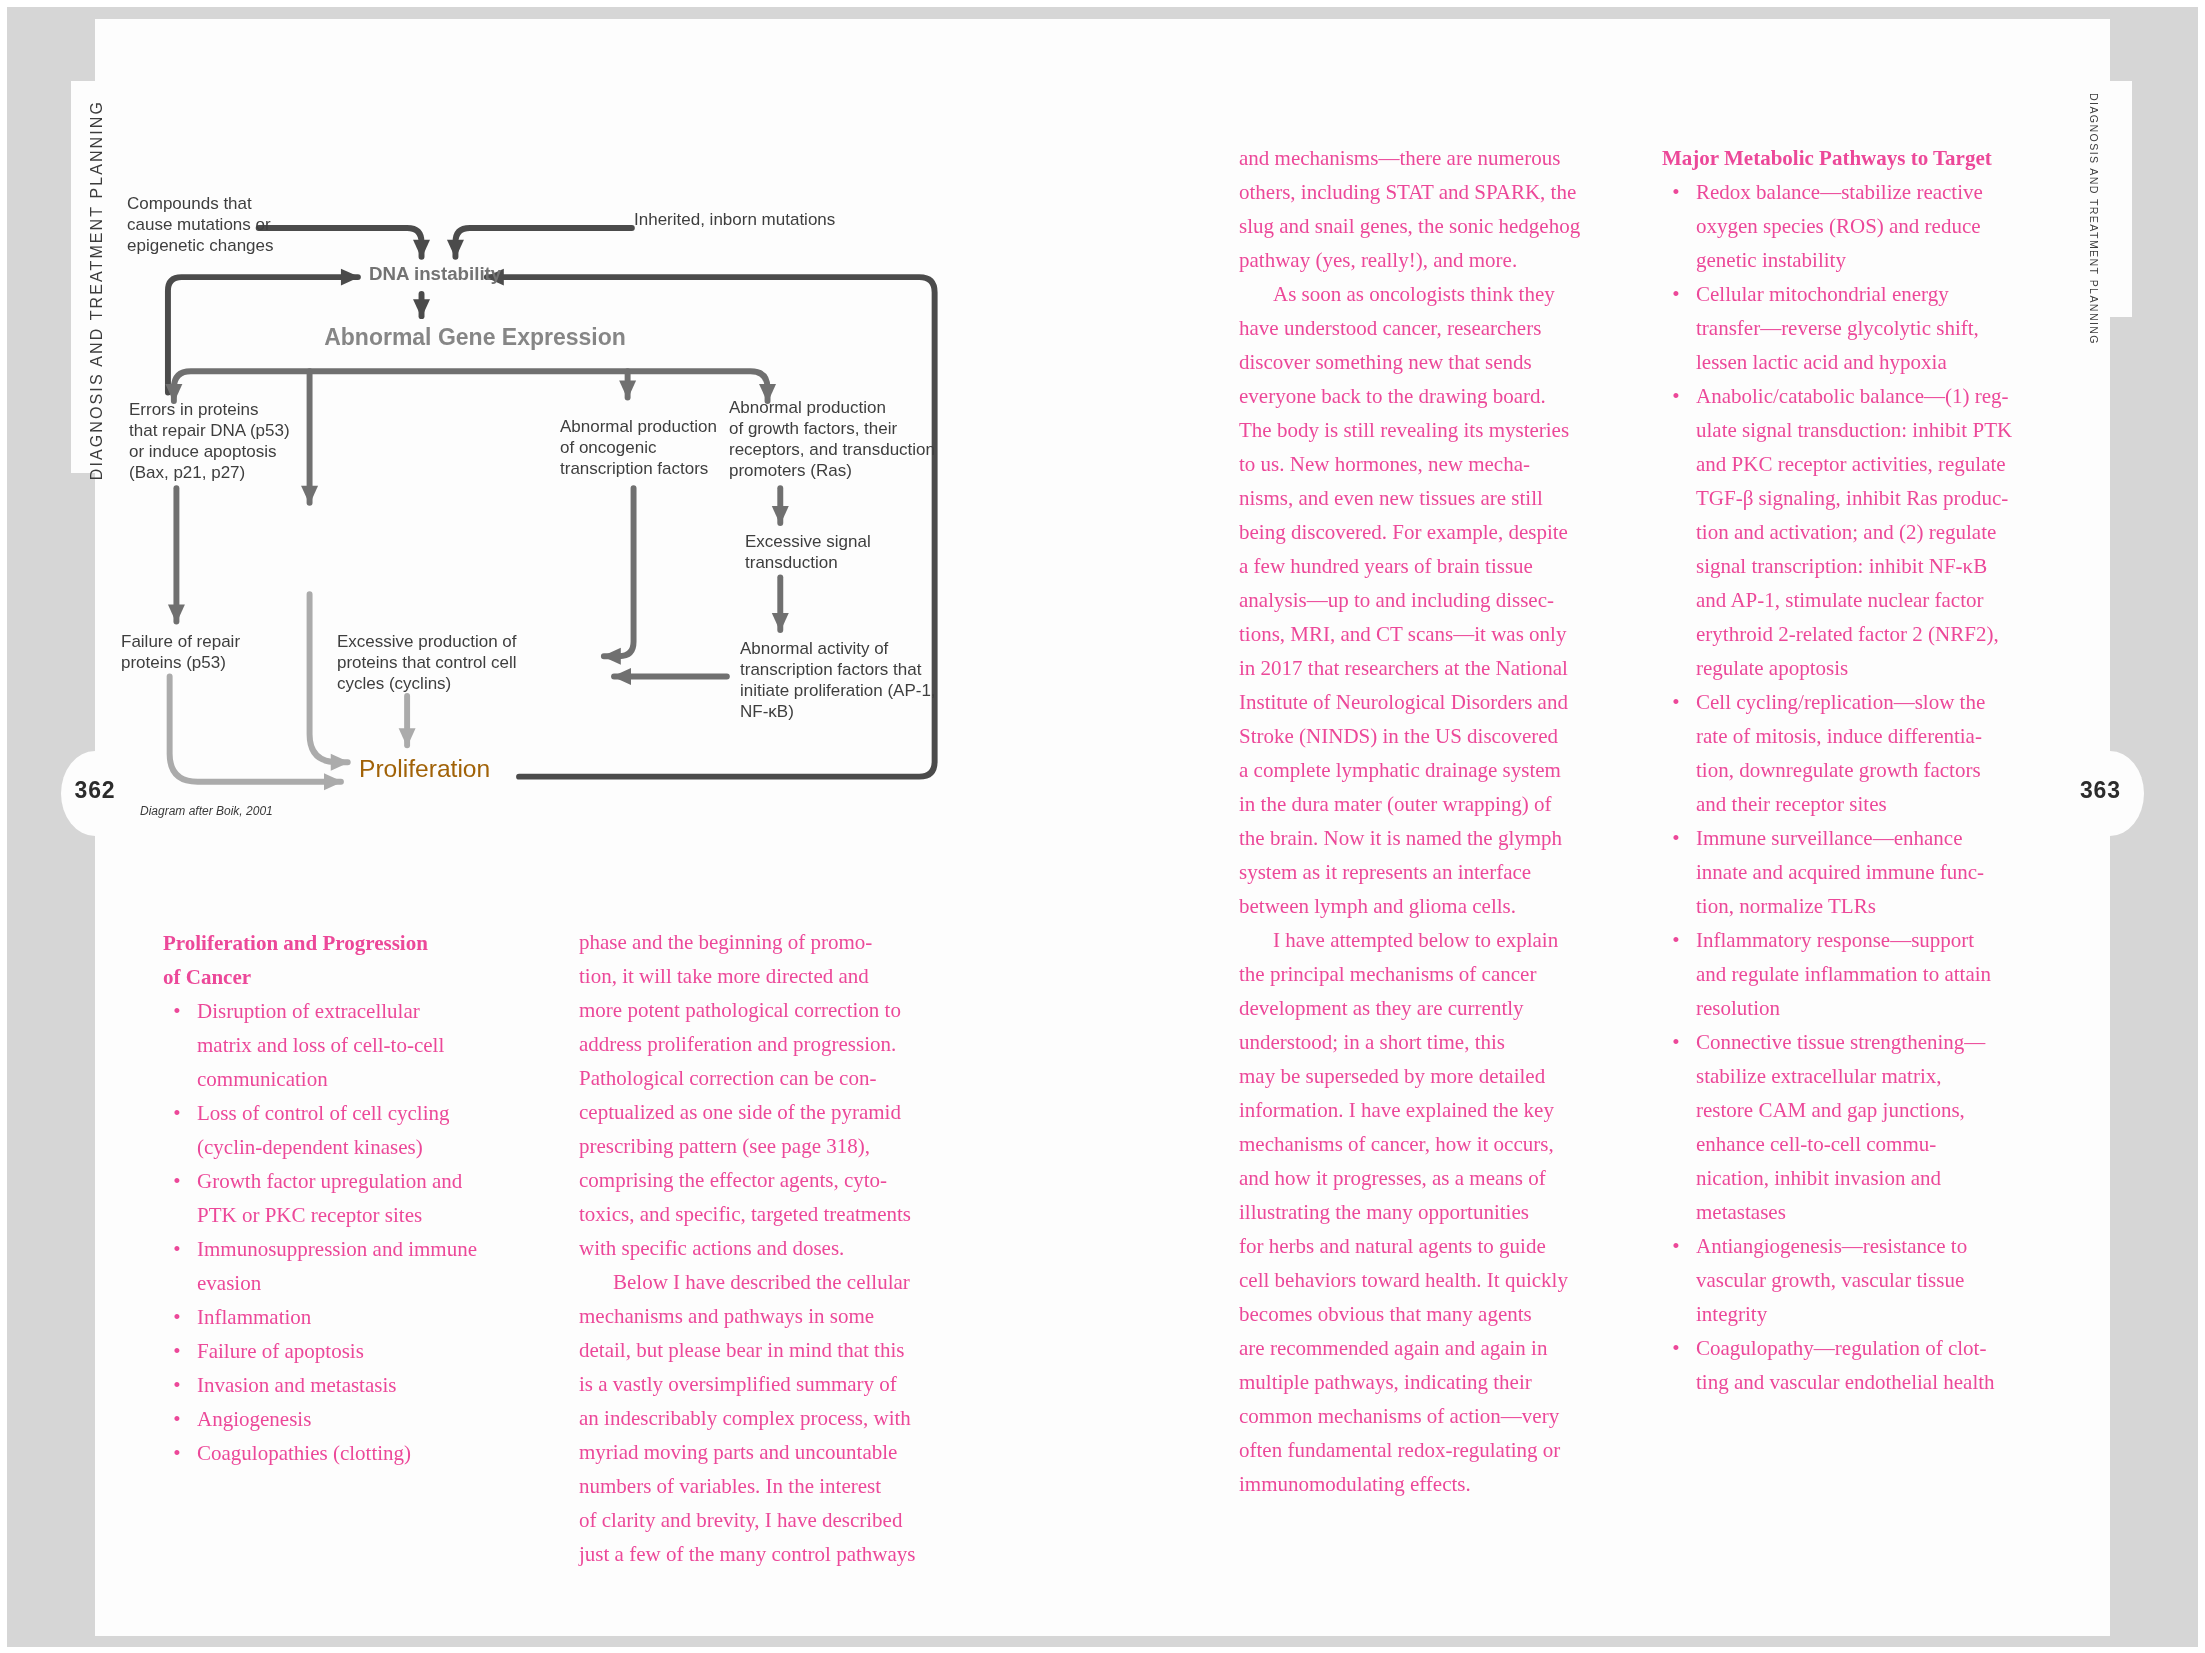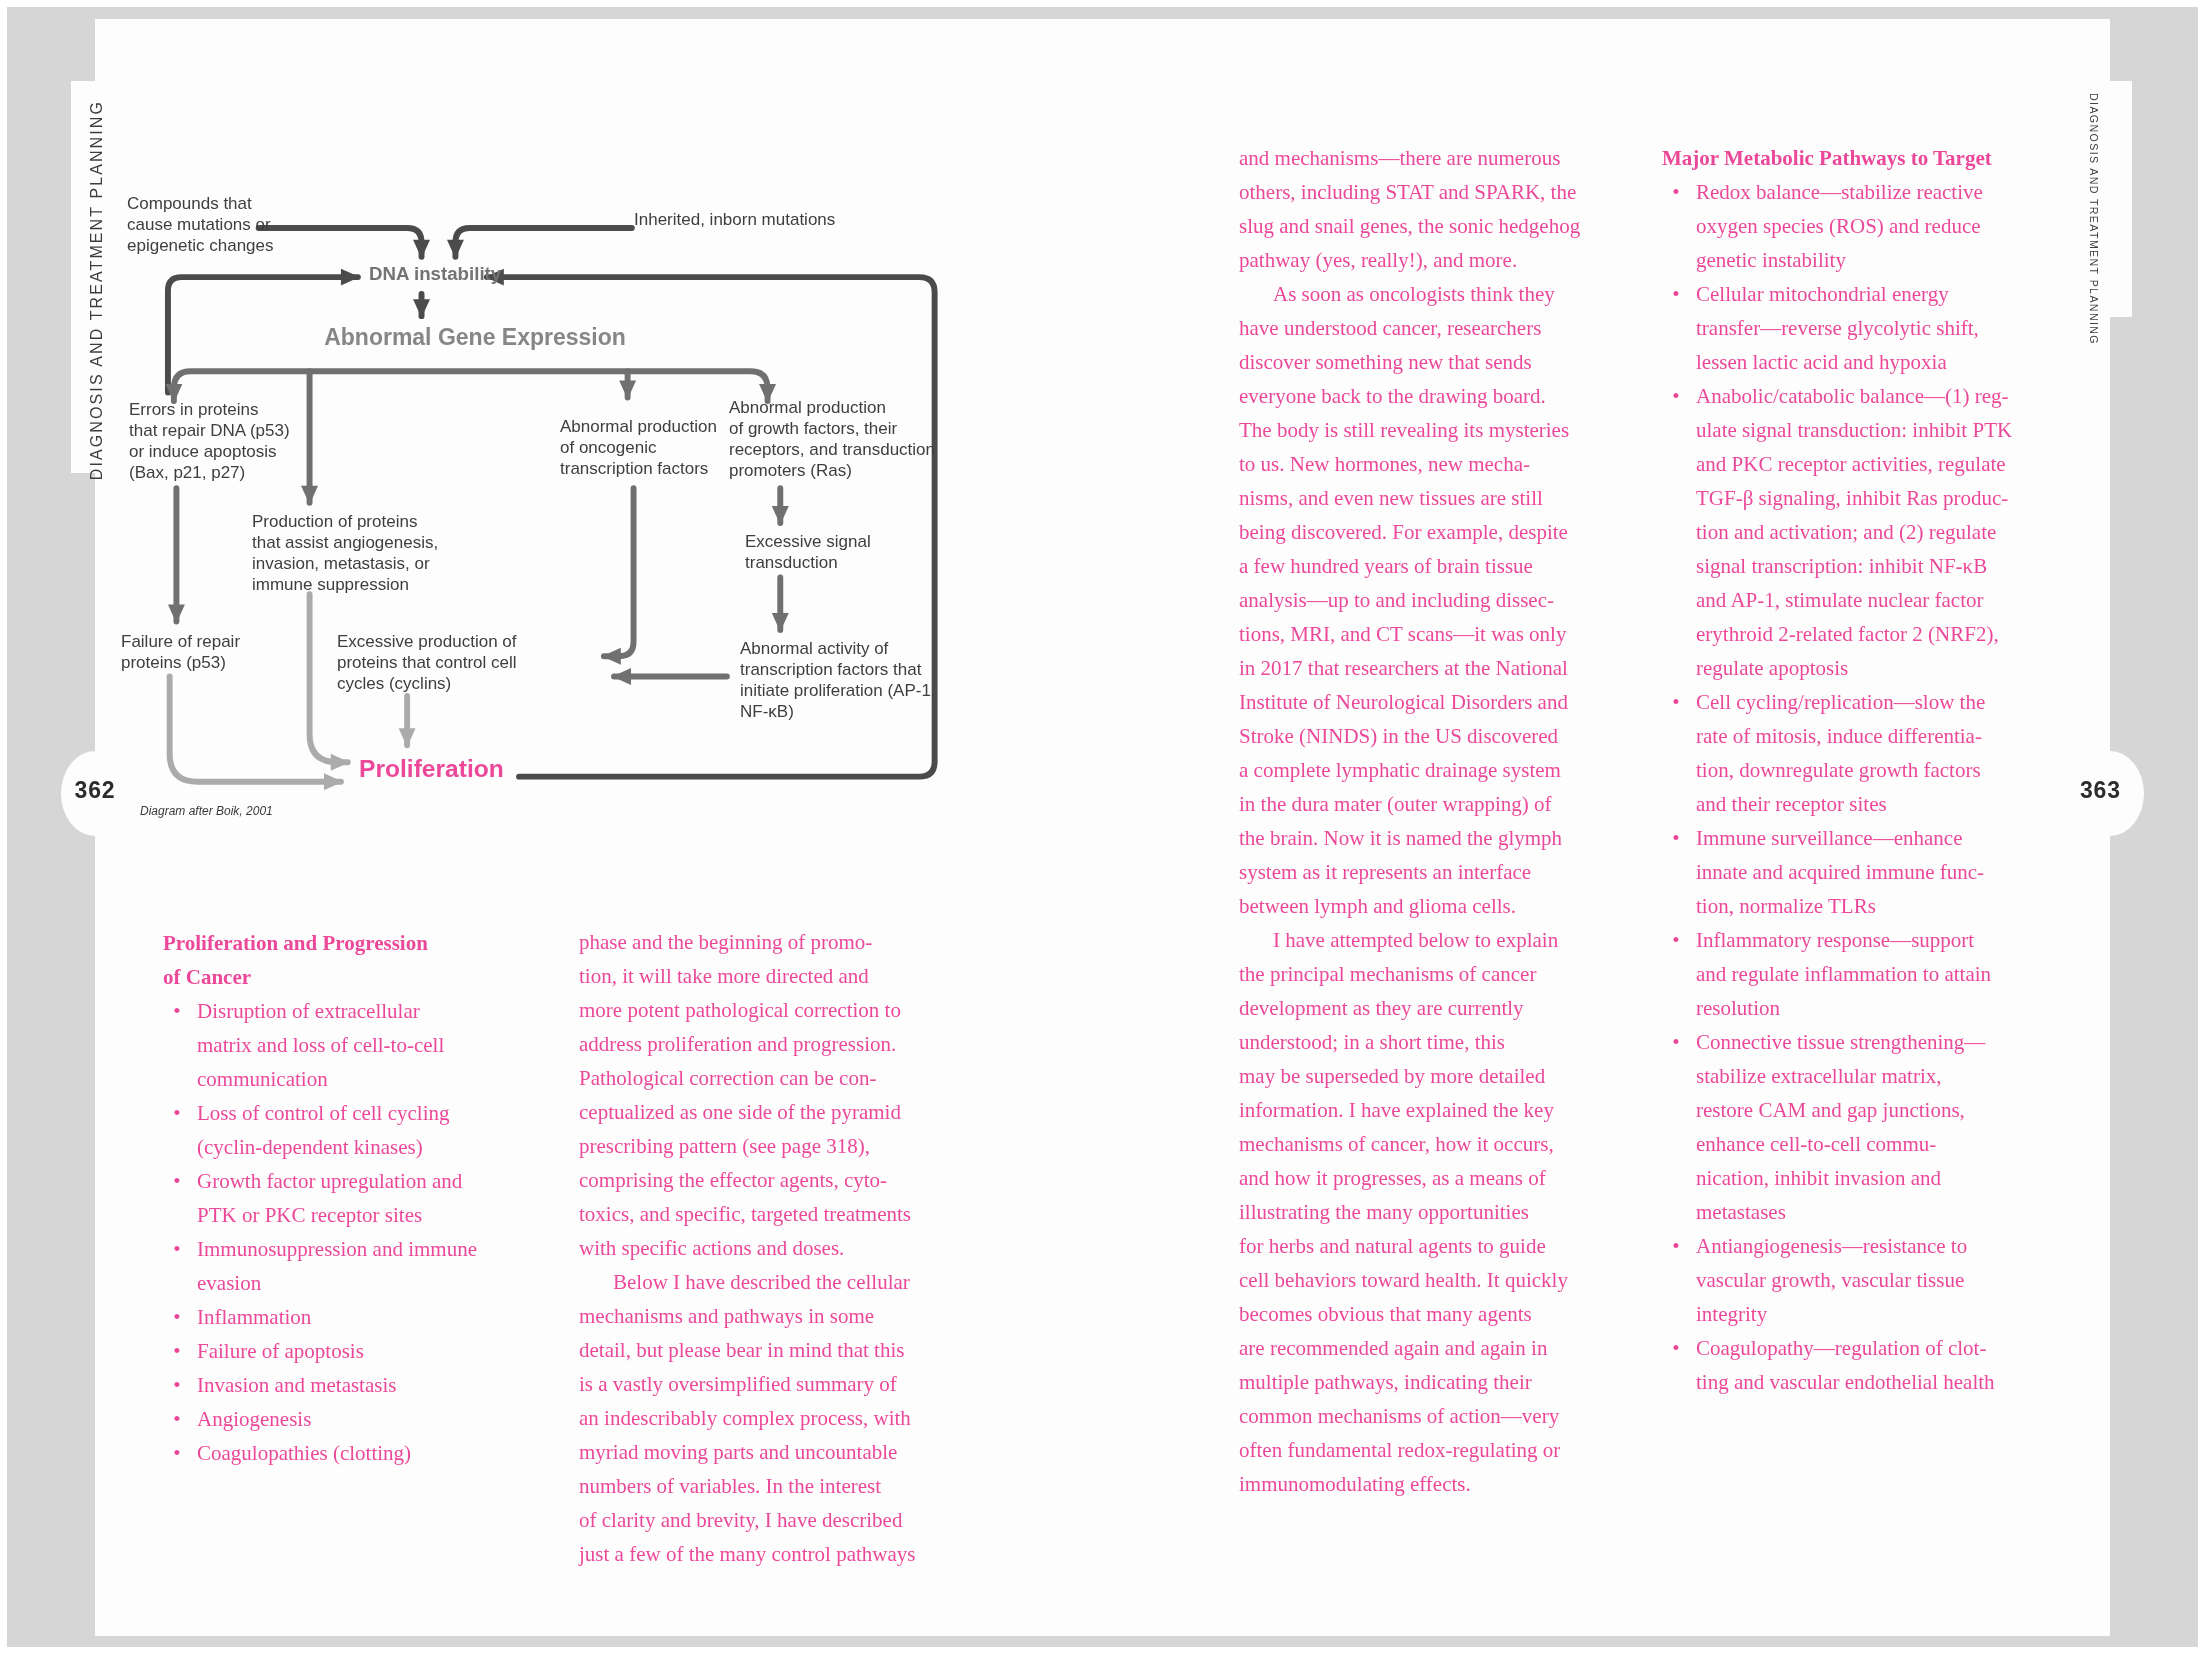--- a/index.html
+++ b/index.html
@@ -19,21 +19,21 @@
   .vtext{position:absolute;color:#3c3c3c;writing-mode:vertical-rl;white-space:nowrap;}
   .vtext-l{left:88px;top:100px;font-size:16px;letter-spacing:2.1px;transform:rotate(180deg);}
   .vtext-r{left:2088px;top:93px;font-size:10.6px;letter-spacing:1.4px;}
 
   
   .dtitle{position:absolute;left:161px;top:144px;font-size:29px;font-weight:bold;
           letter-spacing:0.8px;color:#595a5d;white-space:pre;}
   .dlab{position:absolute;font-size:17px;line-height:21px;color:#3e3e3e;white-space:pre;}
   .dlab.bold{font-weight:bold;font-size:18.7px;color:#737373;}
   .dlab.age{font-size:23px;font-weight:bold;color:#868686;text-align:center;line-height:27px;}
-  .dlab.prolif{font-size:24.6px;font-weight:bold;color:#ec4899;}
+  .dlab.prolif{font-size:24.6px;font-weight:normal;color:#a16207;}
   .dlab.cap{font-style:italic;font-size:12px;color:#3a3a3a;}
   .dsvg{position:absolute;left:95px;top:187px;}
 
   
   .col{position:absolute;font-family:"Liberation Serif",serif;font-size:21px;line-height:34px;
        color:#ec4899;}
   .p{white-space:pre;}
   .indent{text-indent:34px;}
   .gap{margin-top:34px;}
   .colhead{font-weight:bold;white-space:pre;}
@@ -98,24 +98,20 @@
   <div class="dlab" style="left:127px;top:193px;">Compounds that
 cause mutations or
 epigenetic changes</div>
   <div class="dlab" style="left:634px;top:209px;">Inherited, inborn mutations</div>
   <div class="dlab bold" style="left:369px;top:263px;">DNA instability</div>
   <div class="dlab age" style="left:297px;top:324px;width:356px;">Abnormal Gene Expression</div>
   <div class="dlab" style="left:129px;top:399px;">Errors in proteins
 that repair DNA (p53)
 or induce apoptosis
 (Bax, p21, p27)</div>
-  <div class="dlab" style="left:252px;top:511px;">Production of proteins
-that assist angiogenesis,
-invasion, metastasis, or
-immune suppression</div>
   <div class="dlab" style="left:560px;top:416px;">Abnormal production
 of oncogenic
 transcription factors</div>
   <div class="dlab" style="left:729px;top:397px;">Abnormal production
 of growth factors, their
 receptors, and transduction
 promoters (Ras)</div>
   <div class="dlab" style="left:745px;top:531px;">Excessive signal
 transduction</div>
   <div class="dlab" style="left:121px;top:631px;">Failure of repair

